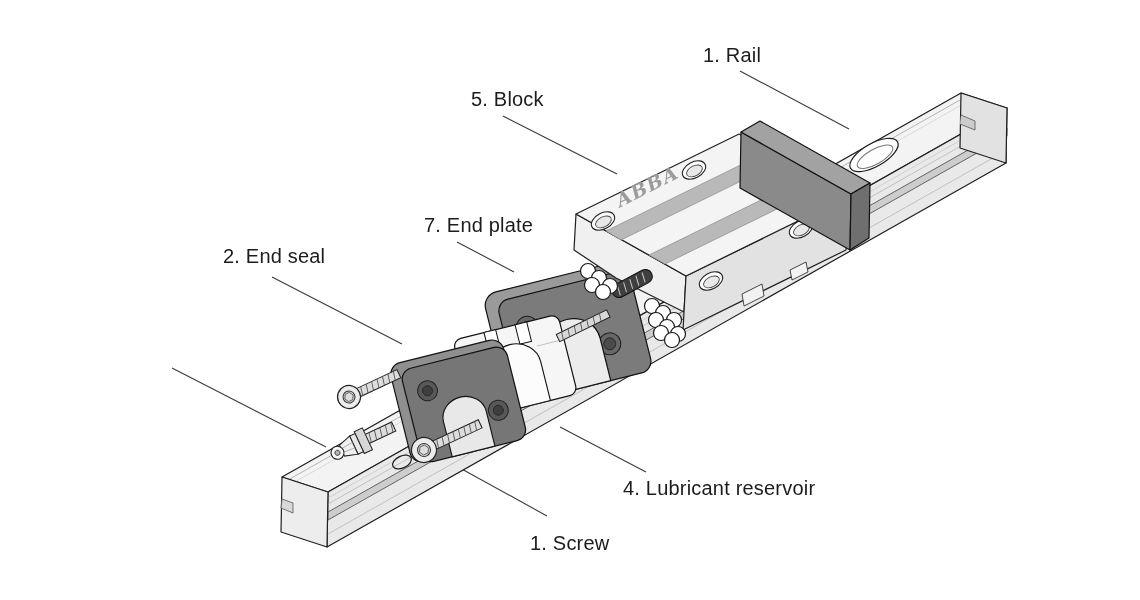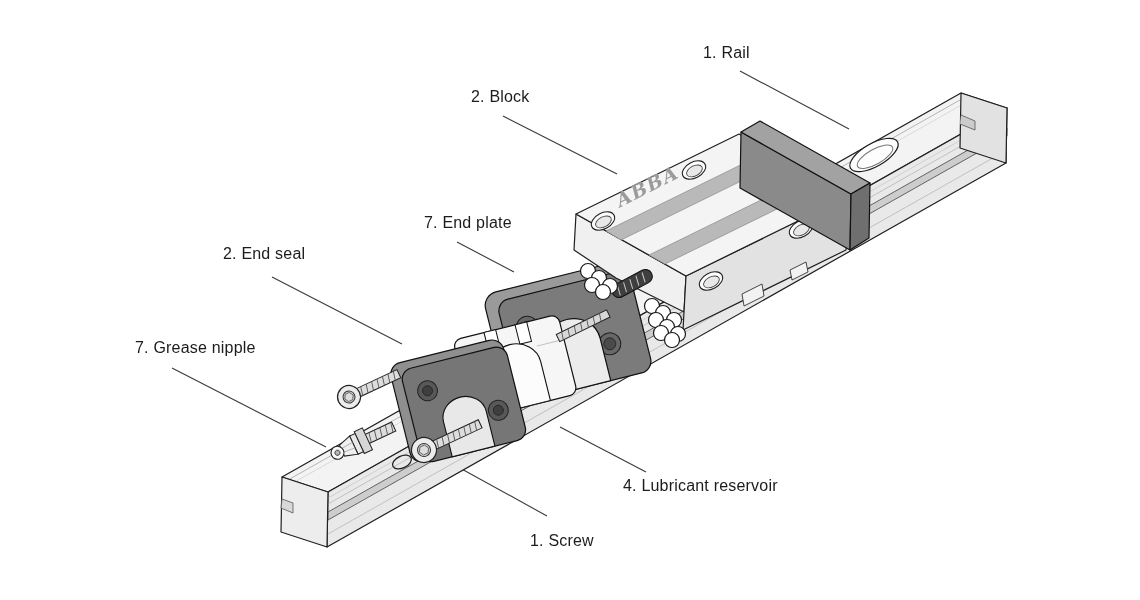--- a/index.html
+++ b/index.html
@@ -1,19 +1,19 @@
 <!DOCTYPE html>
 <html><head>
 <meta charset="utf-8">
 <style>
   html,body{margin:0;padding:0;background:#ffffff;}
   #stage{position:relative;width:1140px;height:600px;background:#ffffff;overflow:hidden;
          font-family:"Liberation Sans", sans-serif;}
   #drawing{position:absolute;left:0;top:0;}
-  .part-label{position:absolute;font-size:16px;color:#1c1c1c;white-space:nowrap;
+  .part-label{position:absolute;font-size:20px;color:#1c1c1c;white-space:nowrap;
               letter-spacing:0.2px;}
 </style>
 </head>
 <body>
 
 <div id="stage">
 
   <svg id="drawing" width="1140" height="600" viewBox="0 0 1140 600">
 
     <g stroke="#3a3a3a" stroke-width="1.1">
@@ -212,19 +212,18 @@
       <circle cx="674" cy="320" r="7.5"></circle>
         <circle cx="656" cy="320" r="7.5"></circle>
       <circle cx="667" cy="327" r="7.5"></circle>
         <circle cx="678" cy="334" r="7.5"></circle>
       <circle cx="661" cy="333" r="7.5"></circle>
         <circle cx="672" cy="340" r="7.5"></circle>
     </g>
   </svg>
 
   <div class="part-label" style="left:703px;top:44px">1. Rail</div>
-  <div class="part-label" style="left:471px;top:88px">2. Block</div>
+  <div class="part-label" style="left:471px;top:88px">5. Block</div>
   <div class="part-label" style="left:424px;top:214px">7. End plate</div>
   <div class="part-label" style="left:623px;top:477px">4. Lubricant reservoir</div>
   <div class="part-label" style="left:223px;top:245px">2. End seal</div>
   <div class="part-label" style="left:530px;top:532px">1. Screw</div>
-  <div class="part-label" style="left:135px;top:339px">7. Grease nipple</div>
 </div>
 
 </body></html>

